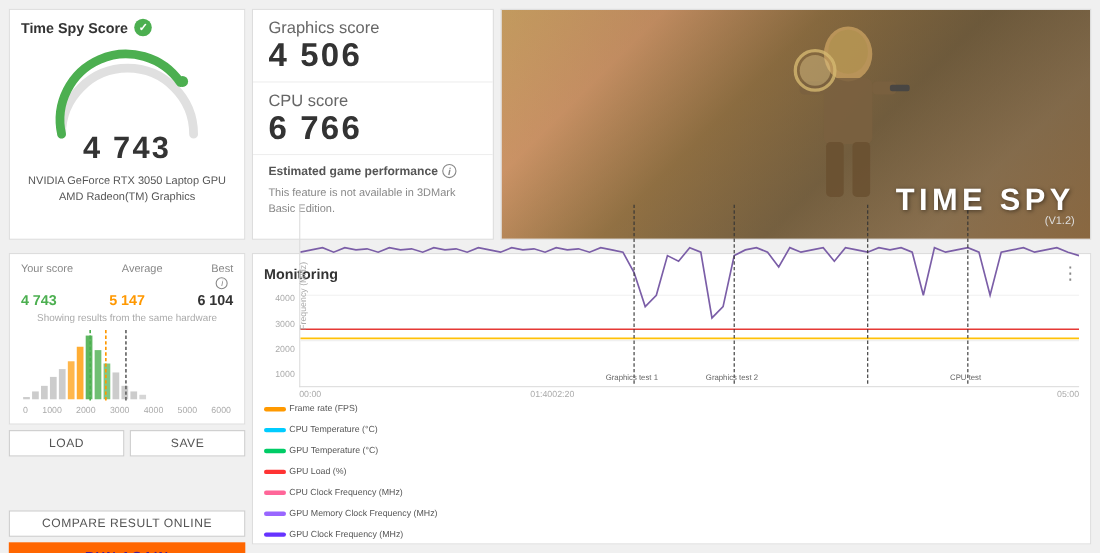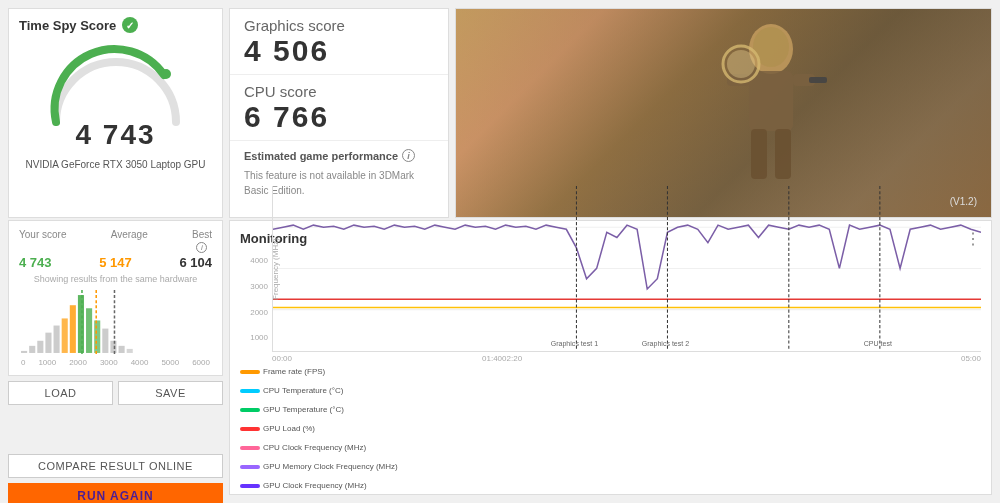--- a/index.html
+++ b/index.html
@@ -9,21 +9,21 @@
       font-size: 12px;
       color: #333;
     }
     .container {
       width: 1000px;
       height: 503px;
       background: #f0f0f0;
       display: flex;
       flex-direction: column;
       padding: 8px;
-      gap: 2px;
+      gap: 12px;
     }
     .top-row {
       display: flex;
       gap: 6px;
       height: 210px;
     }
     
     .left-panel {
       background: #fff;
       border: 1px solid #ddd;
@@ -345,20 +345,21 @@
           <path d="M 20 85 A 60 60 0 0 1 140 85" fill="none" stroke="#e0e0e0" stroke-width="8" stroke-linecap="round"></path>
 
           <path d="M 20 85 A 60 60 0 0 1 128 38" fill="none" stroke="#4caf50" stroke-width="8" stroke-linecap="round"></path>
 
           <circle cx="130" cy="37" r="5" fill="#4caf50"></circle>
         </svg>
       </div>
       <div class="gauge-value">4 743</div>
       <div class="gpu-info">
         <div>NVIDIA GeForce RTX 3050 Laptop GPU</div>
+        <div>AMD Radeon(TM) Graphics</div>
       </div>
     </div>
 
     <div class="middle-panel">
       <div class="score-block">
         <div class="score-label">Graphics score</div>
         <div class="score-value">4 506</div>
       </div>
       <div class="score-block" style="border-bottom:1px solid #eee;">
         <div class="score-label">CPU score</div>
@@ -389,20 +390,21 @@
 
           <rect x="98" y="58" width="18" height="6" rx="2" fill="#444" opacity="0.9"></rect>
 
           <rect x="40" y="110" width="16" height="50" rx="4" fill="#6a5030" opacity="0.85"></rect>
           <rect x="64" y="110" width="16" height="50" rx="4" fill="#6a5030" opacity="0.85"></rect>
 
           <circle cx="30" cy="45" r="18" fill="none" stroke="#d4b870" stroke-width="3" opacity="0.8"></circle>
           <circle cx="30" cy="45" r="14" fill="#e8d090" opacity="0.4"></circle>
         </svg>
         <div class="time-spy-title-block">
+          <div class="time-spy-title">TIME SPY</div>
           <div class="time-spy-version">(V1.2)</div>
         </div>
       </div>
     </div>
   </div>
 
   <div class="bottom-row">
 
     <div class="bottom-left">
       <div class="scores-compare-panel">

